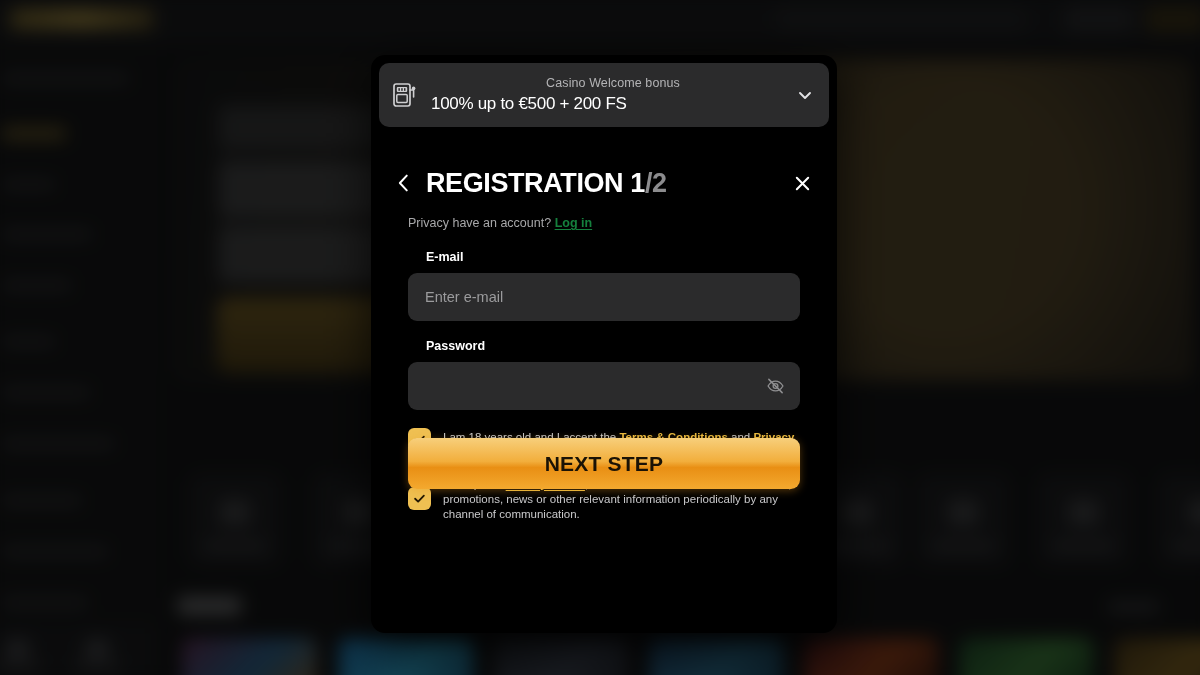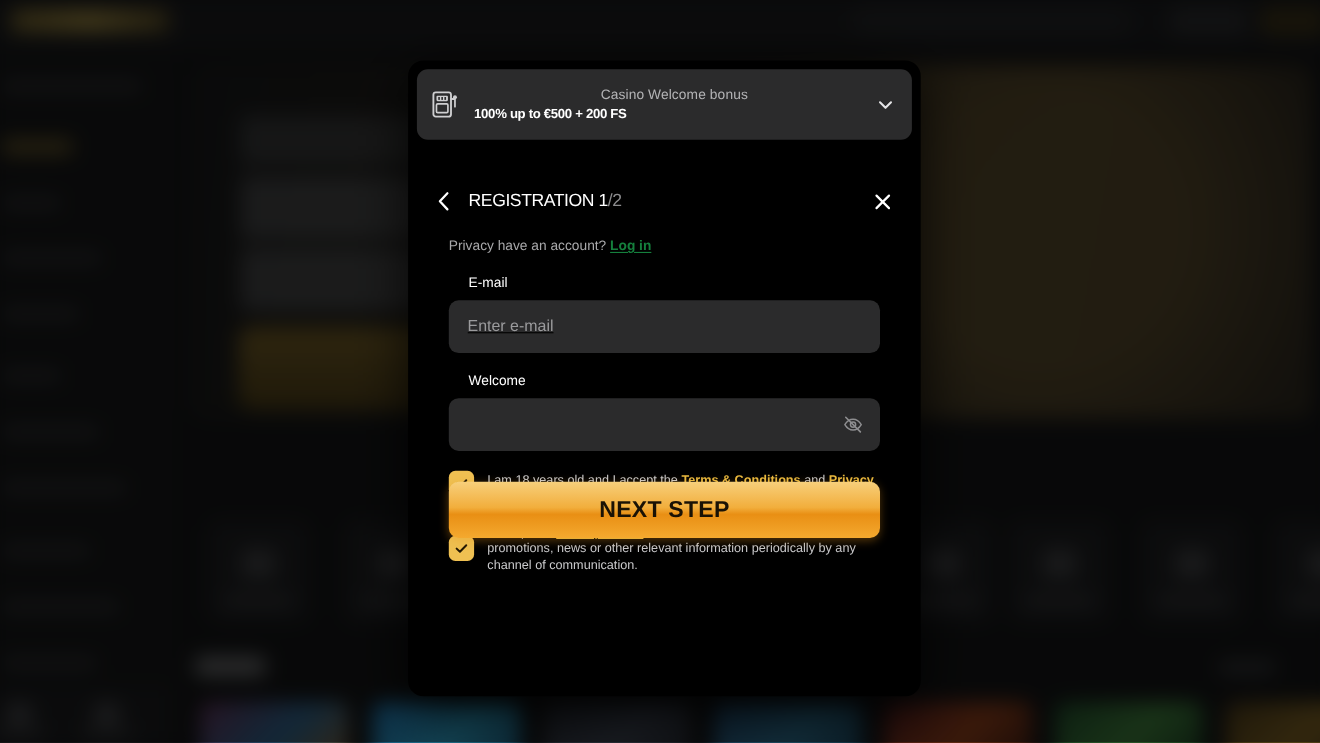--- a/index.html
+++ b/index.html
@@ -137,37 +137,37 @@
     padding:0 14px 0 13px;
     cursor:pointer;
   }
   .bonus-icon { width:26px; height:28px; flex:0 0 26px; margin-right:13px; }
   .bonus-txt { flex:1 1 auto; min-width:0; }
   .bonus-sub {
     font-size:12.5px; color:#b4b4b6; line-height:1.2;
     letter-spacing:.1px; margin-bottom:3px;text-align:center;
   }
   .bonus-main {
-    font-size:12px; font-weight:bold; color:#ffffff;
+    font-size:17px; font-weight:normal; color:#ffffff;
     letter-spacing:-.3px; line-height:1.15; white-space:nowrap;
   }
   .bonus-chev { width:20px; height:20px; flex:0 0 20px; }
 
   
   .mhead {
     position:absolute; left:0; right:0; top:104px; height:48px;
     display:flex; align-items:center; padding:0 20px 0 18px;
   }
   .back-btn {
     width:30px; height:30px; flex:0 0 30px;
     display:flex; align-items:center; justify-content:center;
     cursor:pointer;
   }
   .mtitle {
-    margin-left:7px; font-size:16px; font-weight:normal;
+    margin-left:7px; font-size:27px; font-weight:bold;
     letter-spacing:-.4px; color:#ffffff; white-space:nowrap;
   }
   .mtitle .dim { color:#8c8c8e; }
   .spacer { flex:1 1 auto; }
   .close-btn {
     width:30px; height:30px; flex:0 0 30px;
     display:flex; align-items:center; justify-content:center;
     cursor:pointer;
   }
 
@@ -177,30 +177,29 @@
   .already {
     font-size:12.5px; color:#a8a8aa; margin-bottom:19px; line-height:1.3;
   }
   .already a {
     color:#15803d; font-weight:bold;
     text-decoration:underline; text-underline-offset:2px;
     cursor:pointer;
   }
 
   .flabel {
-    font-size:12.5px; font-weight:normal; color:#ffffff;
+    font-size:12.5px; font-weight:bold; color:#ffffff;
     margin-bottom:8px; line-height:1.2;padding-left:18px;
   }
   .field {
     position:relative; height:48px;
     background:#2b2b2c; border-radius:9px;
     display:flex; align-items:center;
     padding:0 44px 0 17px;
     margin-bottom:18px;
-    text-decoration:underline;
   }
   .field input {
     width:100%; background:transparent; border:0; outline:0;
     color:#ffffff; font-size:14.5px;
     font-family:"Liberation Sans", sans-serif;
   }
   .field input::placeholder { color:#9b9b9d; opacity:1; }
   .eye {
     position:absolute; right:15px; top:50%; transform:translateY(-50%);
     width:19px; height:19px; cursor:pointer;
@@ -374,21 +373,21 @@
     <div class="already">
       <span>Privacy have an account?</span>
       <a>Log in</a>
     </div>
 
     <div class="flabel">E-mail</div>
     <div class="field">
       <input type="text" placeholder="Enter e-mail" style="">
     </div>
 
-    <div class="flabel">Welcome</div>
+    <div class="flabel">Password</div>
     <div class="field">
       <span class="eye">
         <svg viewBox="0 0 24 24" width="19" height="19" aria-hidden="true">
           <path d="M2.6 12S6.3 5.8 12 5.8 21.4 12 21.4 12 17.7 18.2 12 18.2 2.6 12 2.6 12Z" fill="none" stroke="#8e8e90" stroke-width="1.7" stroke-linecap="round" stroke-linejoin="round"></path>
           <circle cx="12" cy="12" r="3" fill="none" stroke="#8e8e90" stroke-width="1.7"></circle>
           <path d="M3.6 3.6 L20.4 20.4" fill="none" stroke="#8e8e90" stroke-width="1.9" stroke-linecap="round"></path>
         </svg>
       </span>
     </div>
 

